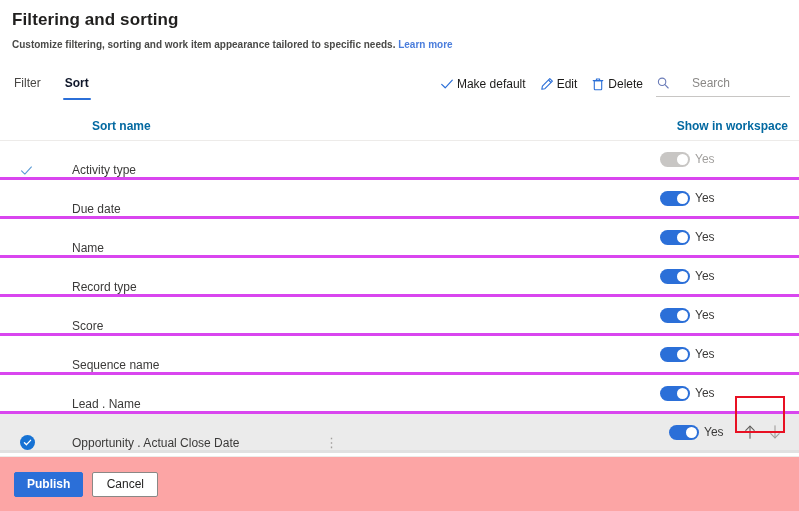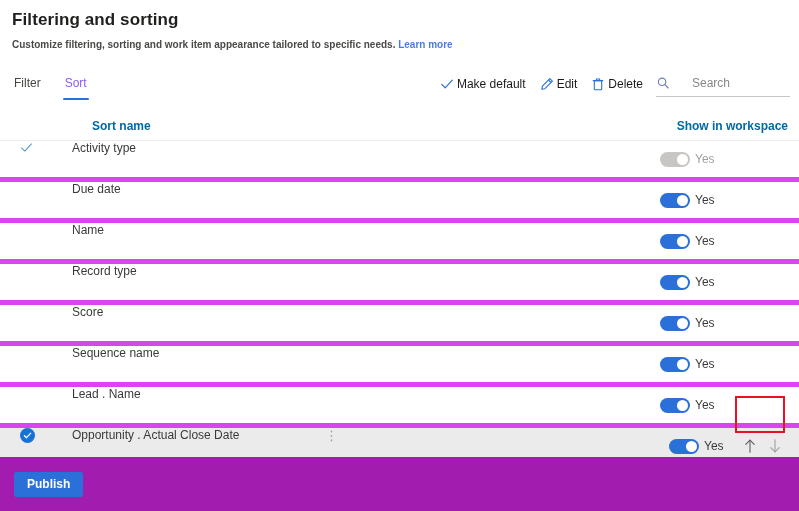--- a/index.html
+++ b/index.html
@@ -57,22 +57,22 @@
   .tab {
     font-size: 12px;
     color: #484644;
     line-height: 22px;
     padding: 0 2px 6px 2px;
     cursor: pointer;
     position: relative;
     white-space: nowrap;
   }
   .tab.active {
-    color: #8b5cf6;
-    font-weight: 400;
+    color: #0f172a;
+    font-weight: 700;
   }
   .tab.active::after {
     content: "";
     position: absolute;
     left: 0;
     right: 0;
     bottom: 0;
     height: 2px;
     background: #2b6fd8;
     border-radius: 1px;
@@ -139,23 +139,23 @@
     font-size: 12px;
     font-weight: 600;
     color: #0369a1;
   }
   .th-name { margin-left: 92px; }
   .th-show { position: absolute; right: 11px; }
   .table-head { position: relative; }
 
   .row {
     display: flex;
-    align-items: flex-start;
+    align-items: flex-end;
     height: 36px;
-    border-bottom: 5px solid #d946ef;
+    border-bottom: 3px solid #d946ef;
     position: relative;
     cursor: pointer;
   }
   .row.selected { background: #ebebeb; border-bottom-color: #e1e1e1; }
 
   .cell-select {
     width: 70px;
     display: flex;
     align-items: center;
     justify-content: flex-start;
@@ -260,21 +260,21 @@
     position: absolute;
     left: 0;
     right: 0;
     bottom: 0;
     height: 54px;
     border-top: 1px solid #edebe9;
     display: flex;
     align-items: center;
     gap: 9px;
     padding-left: 14px;
-    background: #a21caf;
+    background: #fca5a5;
   }
   .btn {
     height: 25px;
     min-width: 66px;
     font-size: 12px;
     font-family: "Liberation Sans", sans-serif;
     border-radius: 2px;
     cursor: pointer;
     padding: 0 12px;
   }
@@ -488,13 +488,14 @@
           </div>
         </div>
       </div>
     </div>
 </div>
 
 <div class="annotation-box"></div>
 
 <div class="footer">
   <button class="btn btn-primary">Publish</button>
+  <button class="btn btn-secondary">Cancel</button>
 </div>
 
 </body></html>

